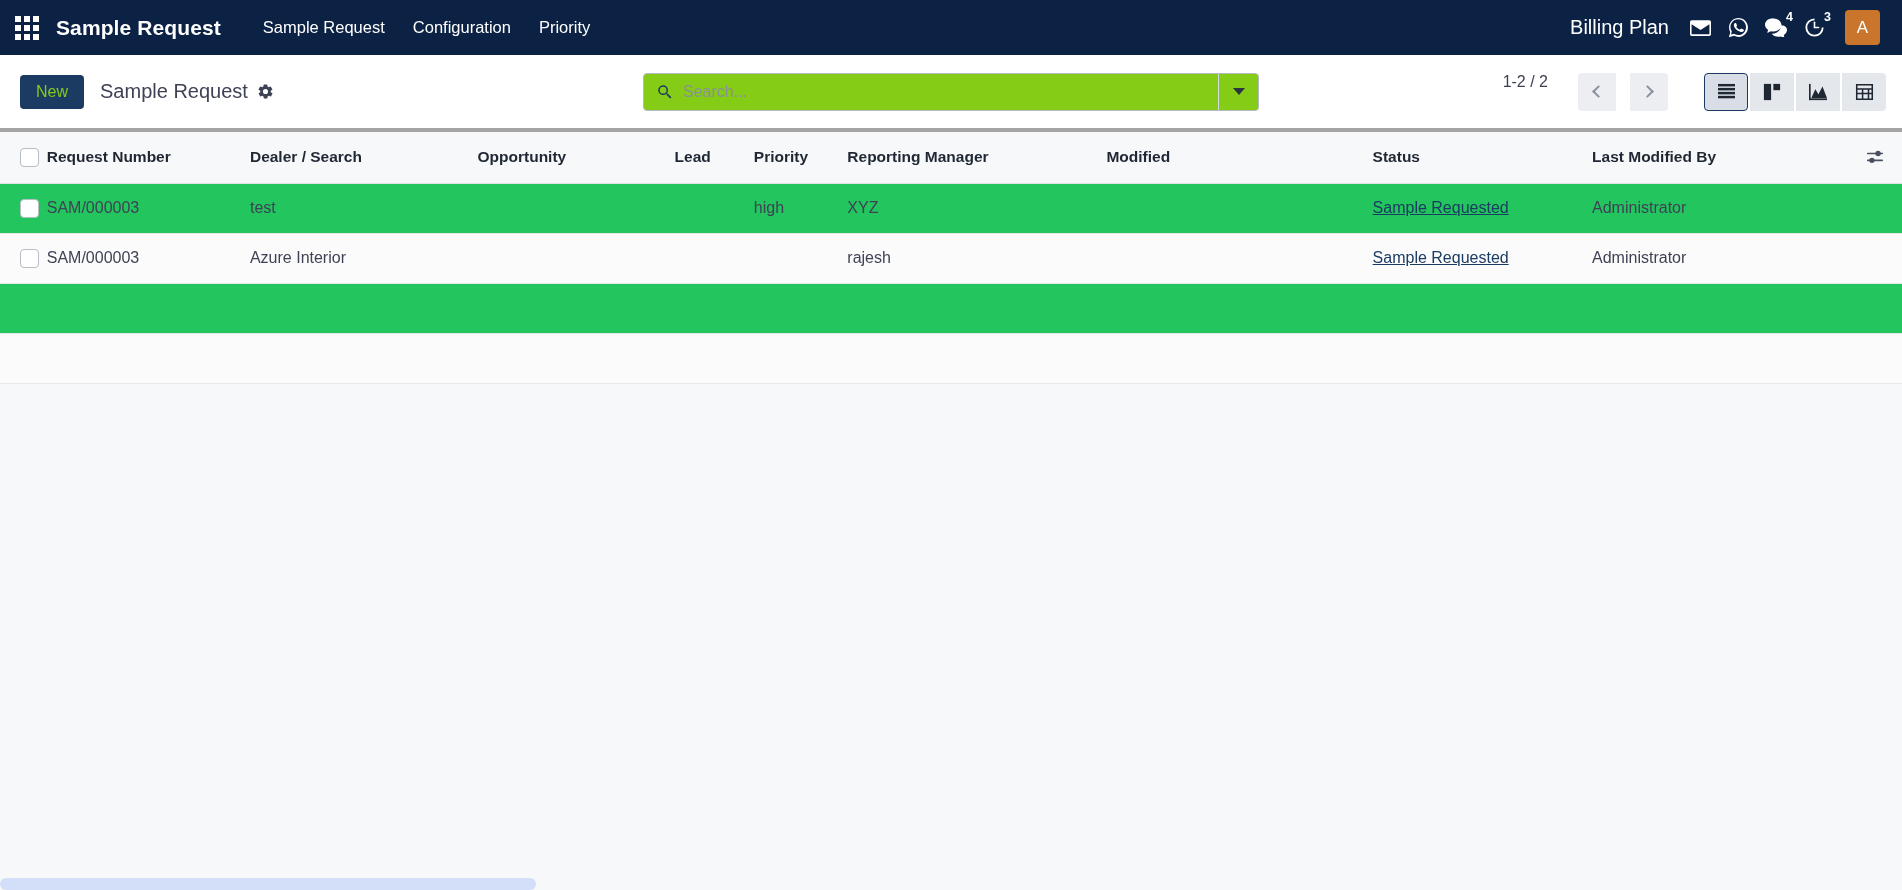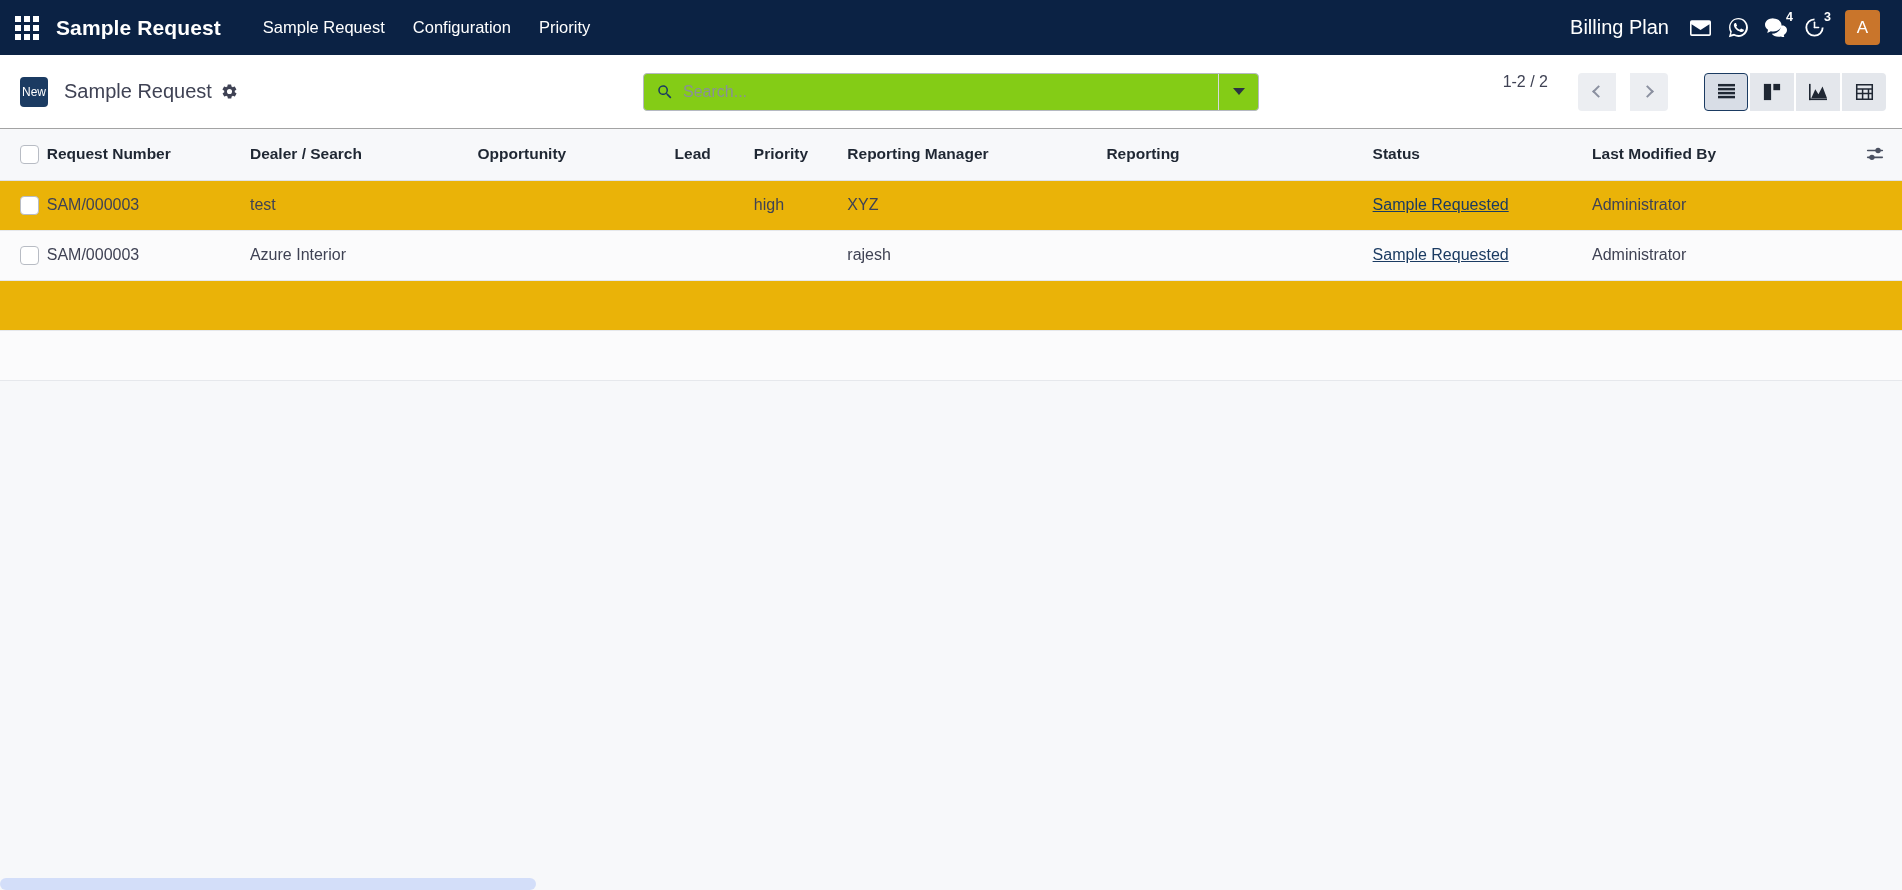--- a/index.html
+++ b/index.html
@@ -92,26 +92,26 @@
   .control-panel {
     height: 73px;
     background: #ffffff;
     display: flex;
     align-items: center;
     padding: 0 16px 0 20px;
     position: relative;
   }
   .btn-new {
     background: #1b3b62;
-    color: #ffffff;
+    color: #84cc16;
     border: none;
     border-radius: 4px;
-    font-size: 12px;
+    font-size: 16px;
     font-weight: 500;
-    padding: 8px 2px;
+    padding: 8px 16px;
     cursor: pointer;
     font-family: inherit;
   }
   .breadcrumb {
     display: flex;
     align-items: center;
     gap: 9px;
     margin-left: 16px;
     font-size: 20px;
     color: #3f4254;
@@ -201,22 +201,22 @@
   .view-btn:last-child { border-radius: 0 4px 4px 0; margin-right: 0; }
   .view-btn.active {
     background: #d8dde6;
     border: 1px solid #1b3b62;
     border-radius: 4px;
   }
   .view-btn svg { fill: #1f2733; }
 
   
   .list-wrapper {
-    background: #eab308;
-    border-top: 1px solid #a3a3a3;
+    background: #22c55e;
+    border-top: 4px solid #a3a3a3;
   }
   table { width: 100%; border-collapse: collapse; table-layout: fixed; }
   thead tr { background: #f7f8fa; }
   thead th {
     text-align: left;
     font-size: 15.5px;
     font-weight: 700;
     color: #1f2733;
     padding: 14px 0 14px 0;
     border-bottom: 1px solid #dfe2e7;
@@ -404,21 +404,21 @@
         <tr>
           <th class="col-check">
             <span class="cb"></span>
           </th>
           <th class="col-req">Request Number</th>
           <th class="col-dealer">Dealer / Search</th>
           <th class="col-opp">Opportunity</th>
           <th class="col-lead">Lead</th>
           <th class="col-prio">Priority</th>
           <th class="col-mgr">Reporting Manager</th>
-          <th class="col-ops">Reporting</th>
+          <th class="col-ops">Modified</th>
           <th class="col-status">Status</th>
           <th class="col-mod">Last Modified By</th>
           <th class="col-optional">
             <span class="optional-icon">
               <svg width="18" height="18" viewBox="0 0 20 20">
                 <rect x="1" y="5.2" width="18" height="1.8" rx=".9"></rect>
                 <rect x="1" y="12.8" width="18" height="1.8" rx=".9"></rect>
                 <circle cx="13.4" cy="6.1" r="3"></circle>
                 <circle cx="6.6" cy="13.7" r="3"></circle>
               </svg>

